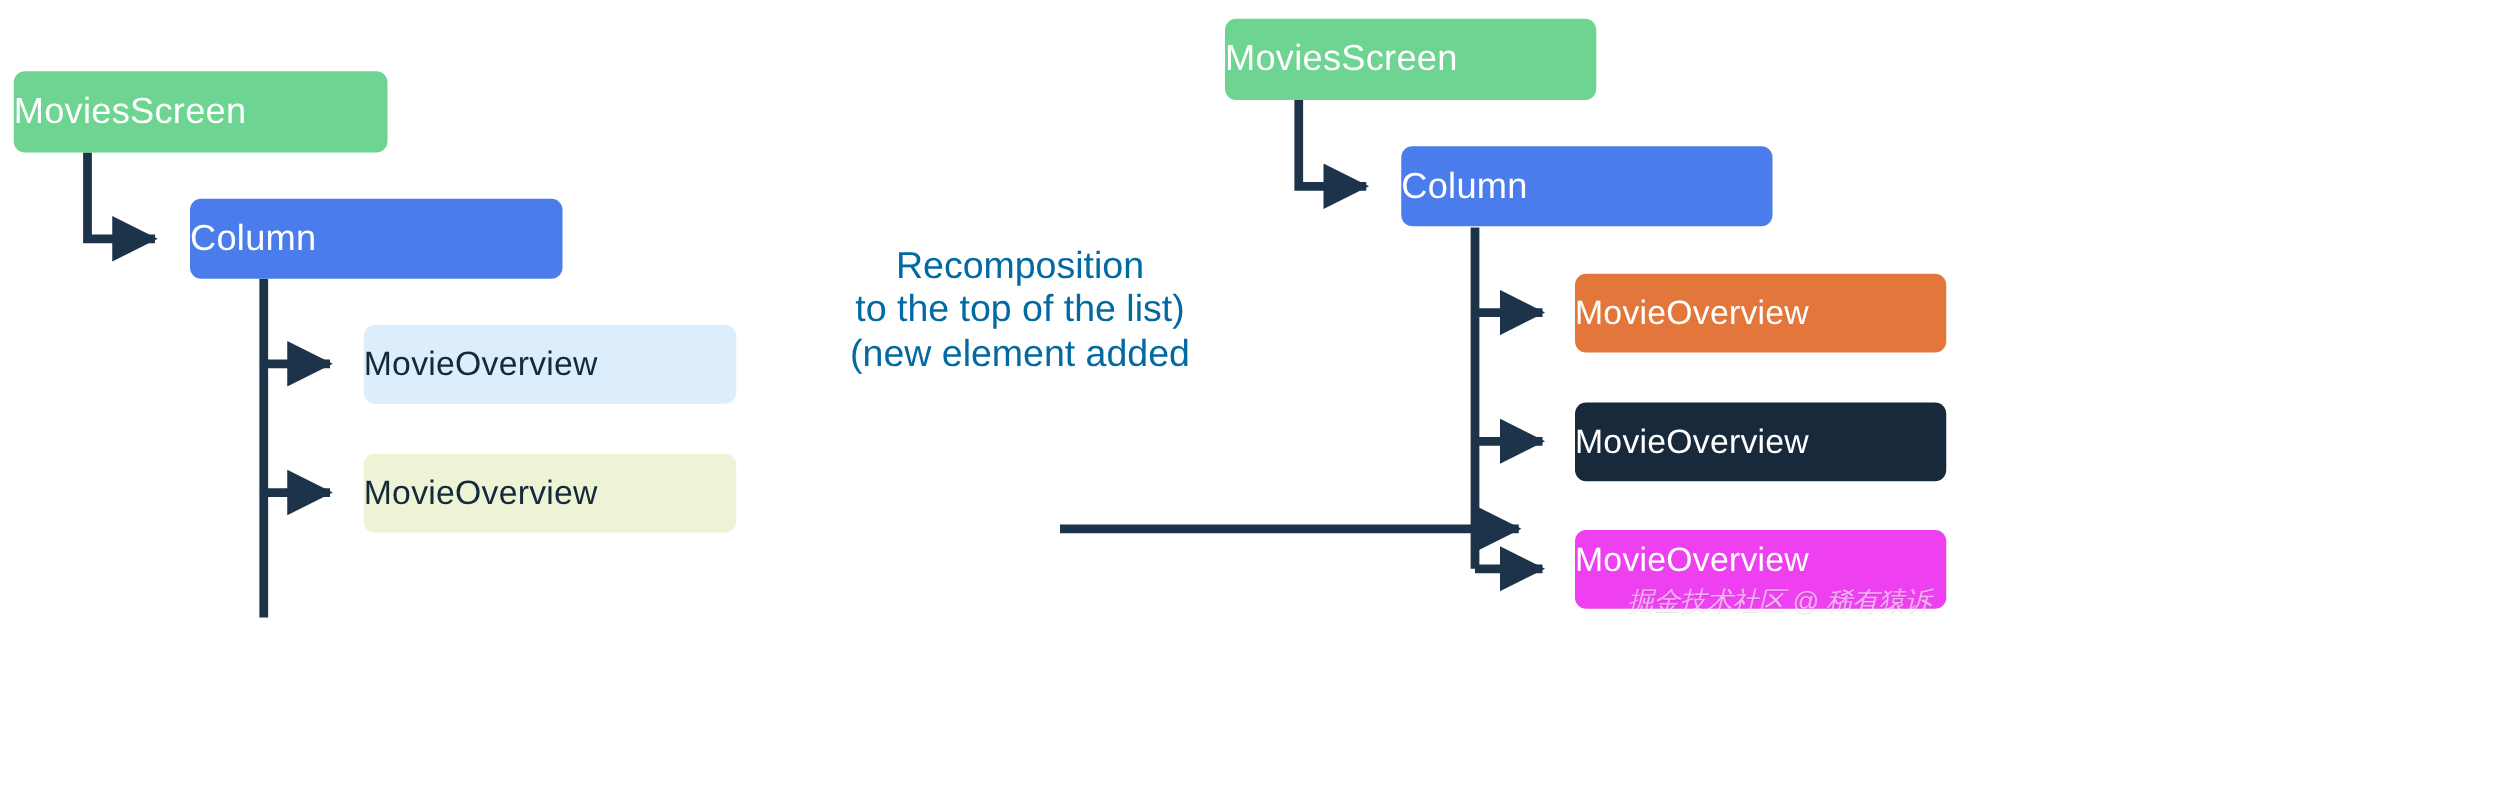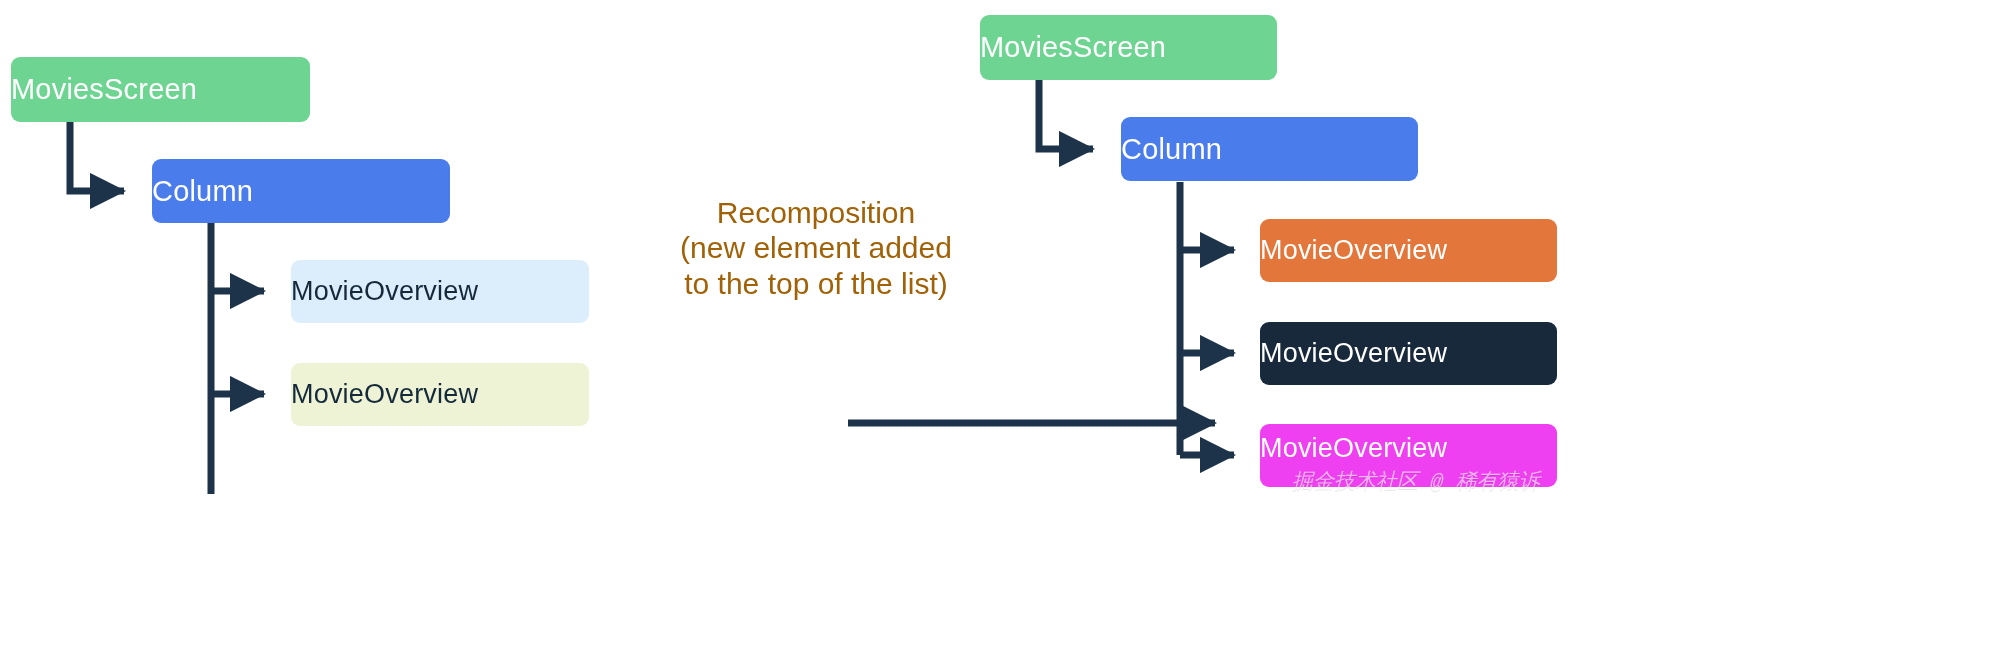--- a/index.html
+++ b/index.html
@@ -41,24 +41,25 @@
   .center-label {
     position: absolute;
     text-align: center;
     line-height: 1.18;
     white-space: nowrap;
   }
   .center-label div { display: block; }
   .watermark {
     position: absolute;
     white-space: nowrap;
-    font-family: Liberation Mono, monospace;
+    font-family: Liberation Sans, sans-serif;
     font-style: italic;
     color: rgba(255,255,255,0.62);
     text-shadow: 0 1px 0 rgba(0,0,0,0.10);
+    margin-left: 10px;
   }
 </style>
 </head>
 <body>
 
 <div id="canvas">
 
   <svg class="connector-layer" viewBox="0 0 1999 648" width="1999" height="648" xmlns="http://www.w3.org/2000/svg">
     <defs>
       <marker id="ah" viewBox="0 0 10 10" refX="9.4" refY="5" markerWidth="5.2" markerHeight="5.2" orient="auto-start-reverse">
@@ -101,24 +102,24 @@
   </div>
 
   <div class="node" style="left:291px; top:260px; width:298px; height:63px; background:#dcedfb; color:#142a3a; font-size:27px;">
     <span>MovieOverview</span>
   </div>
 
   <div class="node" style="left:291px; top:363px; width:298px; height:63px; background:#eff3d6; color:#142a3a; font-size:27px;">
     <span>MovieOverview</span>
   </div>
 
-  <div class="center-label" style="left:666px; top:195px; width:300px; color:#a16207; font-size:30px;">
+  <div class="center-label" style="left:666px; top:195px; width:300px; color:#0369a1; font-size:30px;">
     <div>Recomposition</div>
+    <div>to the top of the list)</div>
     <div>(new element added</div>
-    <div>to the top of the list)</div>
   </div>
 
   <div class="node" style="left:980px; top:15px; width:297px; height:65px; background:#6ed491; color:#ffffff; font-size:29px;">
     <span>MoviesScreen</span>
   </div>
 
   <div class="node" style="left:1121px; top:117px; width:297px; height:64px; background:#4a7ceb; color:#ffffff; font-size:29px;">
     <span>Column</span>
   </div>
 

